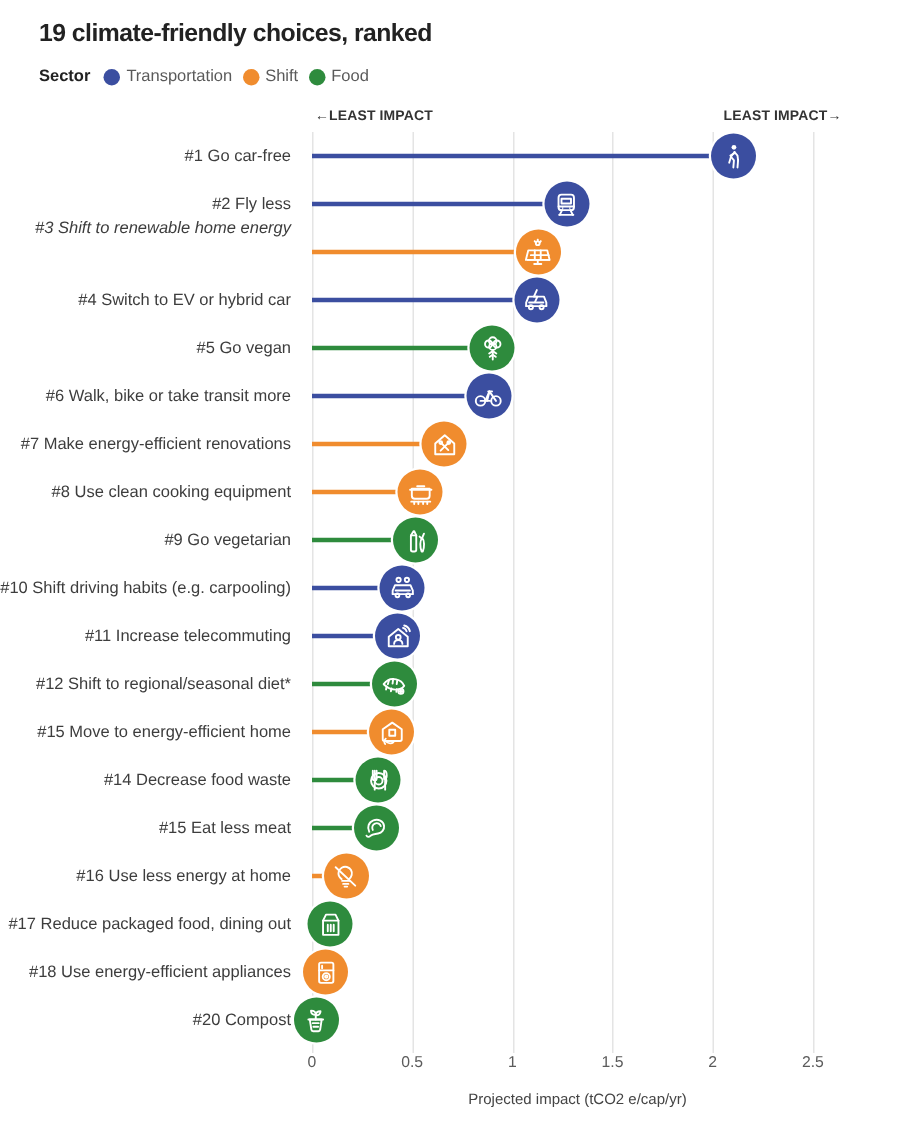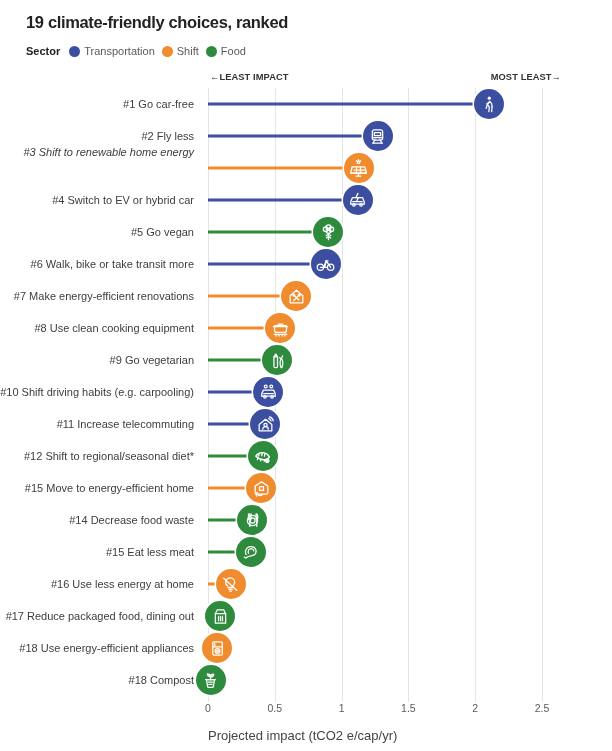--- a/index.html
+++ b/index.html
@@ -68,21 +68,21 @@
   }
 
   
   .axis-ticks{position:absolute;left:208px;top:702px;width:354px;height:18px;}
   .tick{
     position:absolute;top:0;font-size:10.5px;color:#5b5b5b;
     transform:translateX(-50%);white-space:nowrap;
   }
   .axis-title{
     position:absolute;top:728px;left:208px;width:354px;
-    text-align:left;font-size:13px;color:#444;white-space:nowrap;
+    text-align:center;font-size:10px;color:#444;white-space:nowrap;
   }
 </style>
 </head>
 <body>
 
 <div id="chart-root">
 
   <div class="title">19 climate-friendly choices, ranked</div>
 
   <div class="legend">
@@ -113,26 +113,26 @@
       <div class="lbl" style="top: 256px;">#9 Go vegetarian</div>
       <div class="lbl" style="top: 288px;">#10 Shift driving habits (e.g. carpooling)</div>
       <div class="lbl" style="top: 320px;">#11 Increase telecommuting</div>
       <div class="lbl" style="top: 352px;">#12 Shift to regional/seasonal diet*</div>
       <div class="lbl" style="top: 384px;">#15 Move to energy-efficient home</div>
       <div class="lbl" style="top: 416px;">#14 Decrease food waste</div>
       <div class="lbl" style="top: 448px;">#15 Eat less meat</div>
       <div class="lbl" style="top: 480px;">#16 Use less energy at home</div>
       <div class="lbl" style="top: 512px;">#17 Reduce packaged food, dining out</div>
       <div class="lbl" style="top: 544px;">#18 Use energy-efficient appliances</div>
-      <div class="lbl" style="top: 576px;">#18 Compost</div>
+      <div class="lbl" style="top: 576px;">#20 Compost</div>
     </div>
 
   <div class="plot" id="plot">
     <div class="impact-note impact-least">←LEAST IMPACT</div>
-    <div class="impact-note impact-most">MOST LEAST→</div>
+    <div class="impact-note impact-most">LEAST IMPACT→</div>
   <div class="gridline" style="left: 0px;"></div>
       <div class="gridline" style="left: 66.7925px;"></div>
       <div class="gridline" style="left: 133.585px;"></div>
       <div class="gridline" style="left: 200.377px;"></div>
       <div class="gridline" style="left: 267.17px;"></div>
       <div class="gridline" style="left: 333.962px;"></div>
       <div class="row" style="top: 0px; width: 354px;">
         <div class="row-line" style="width: 280.528px; background: rgb(59, 78, 160);"></div>
         <div class="row-dot" style="left: 280.528px; background: rgb(59, 78, 160);">
           <svg viewBox="0 0 24 24" fill="none" stroke="#fff" stroke-width="1.6" stroke-linecap="round" stroke-linejoin="round">

